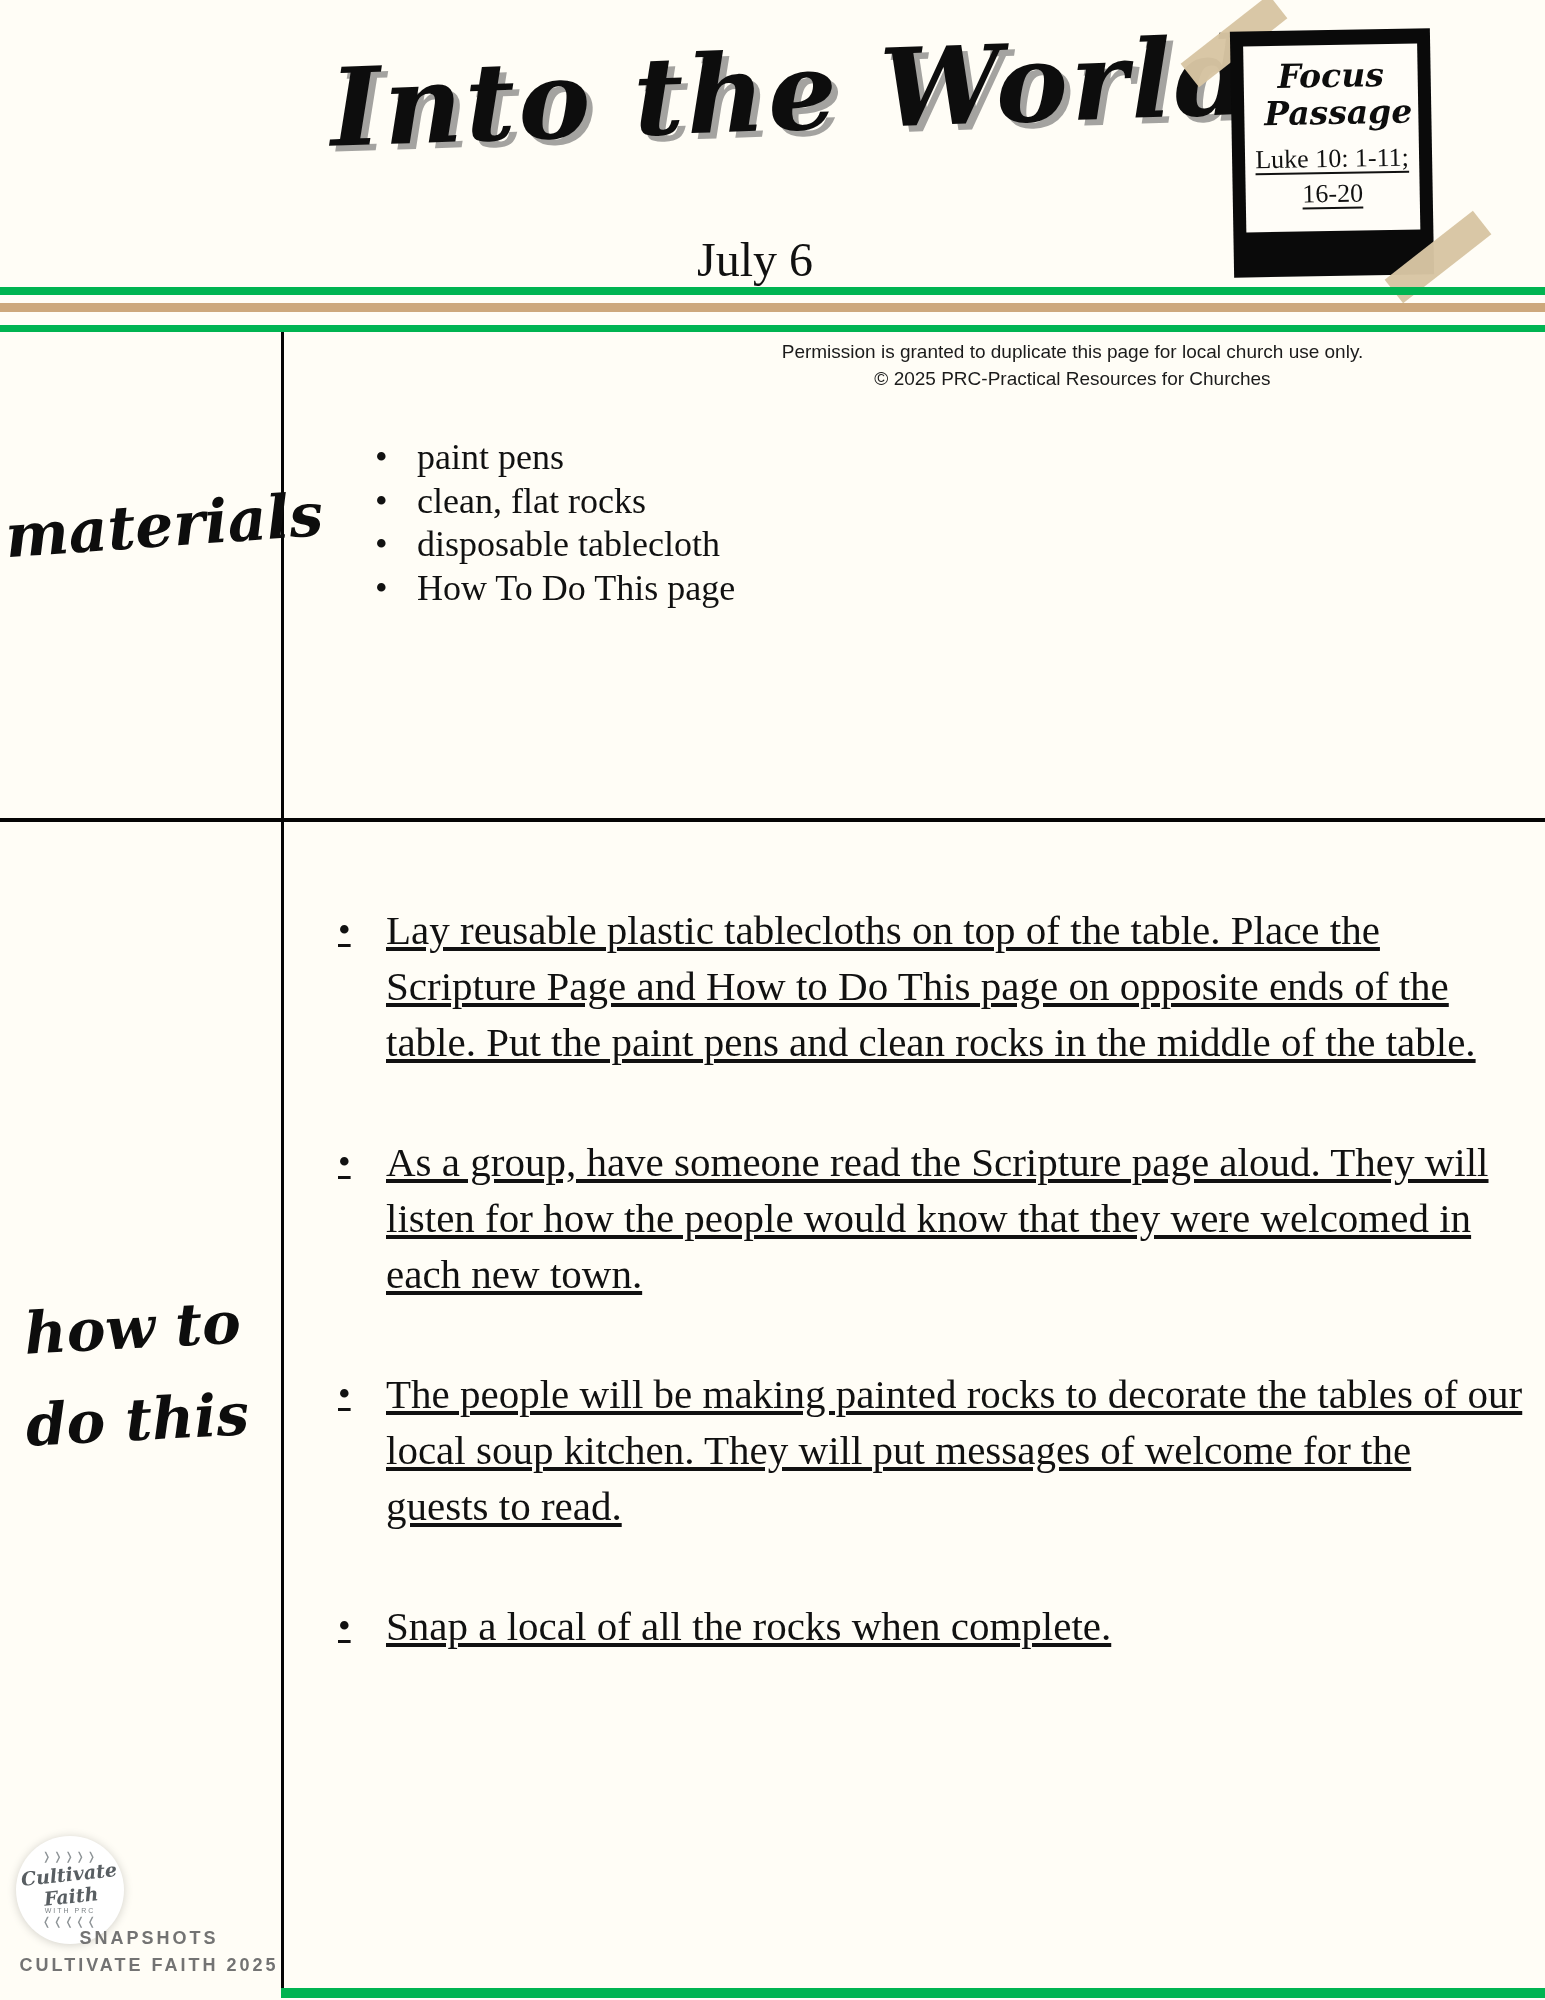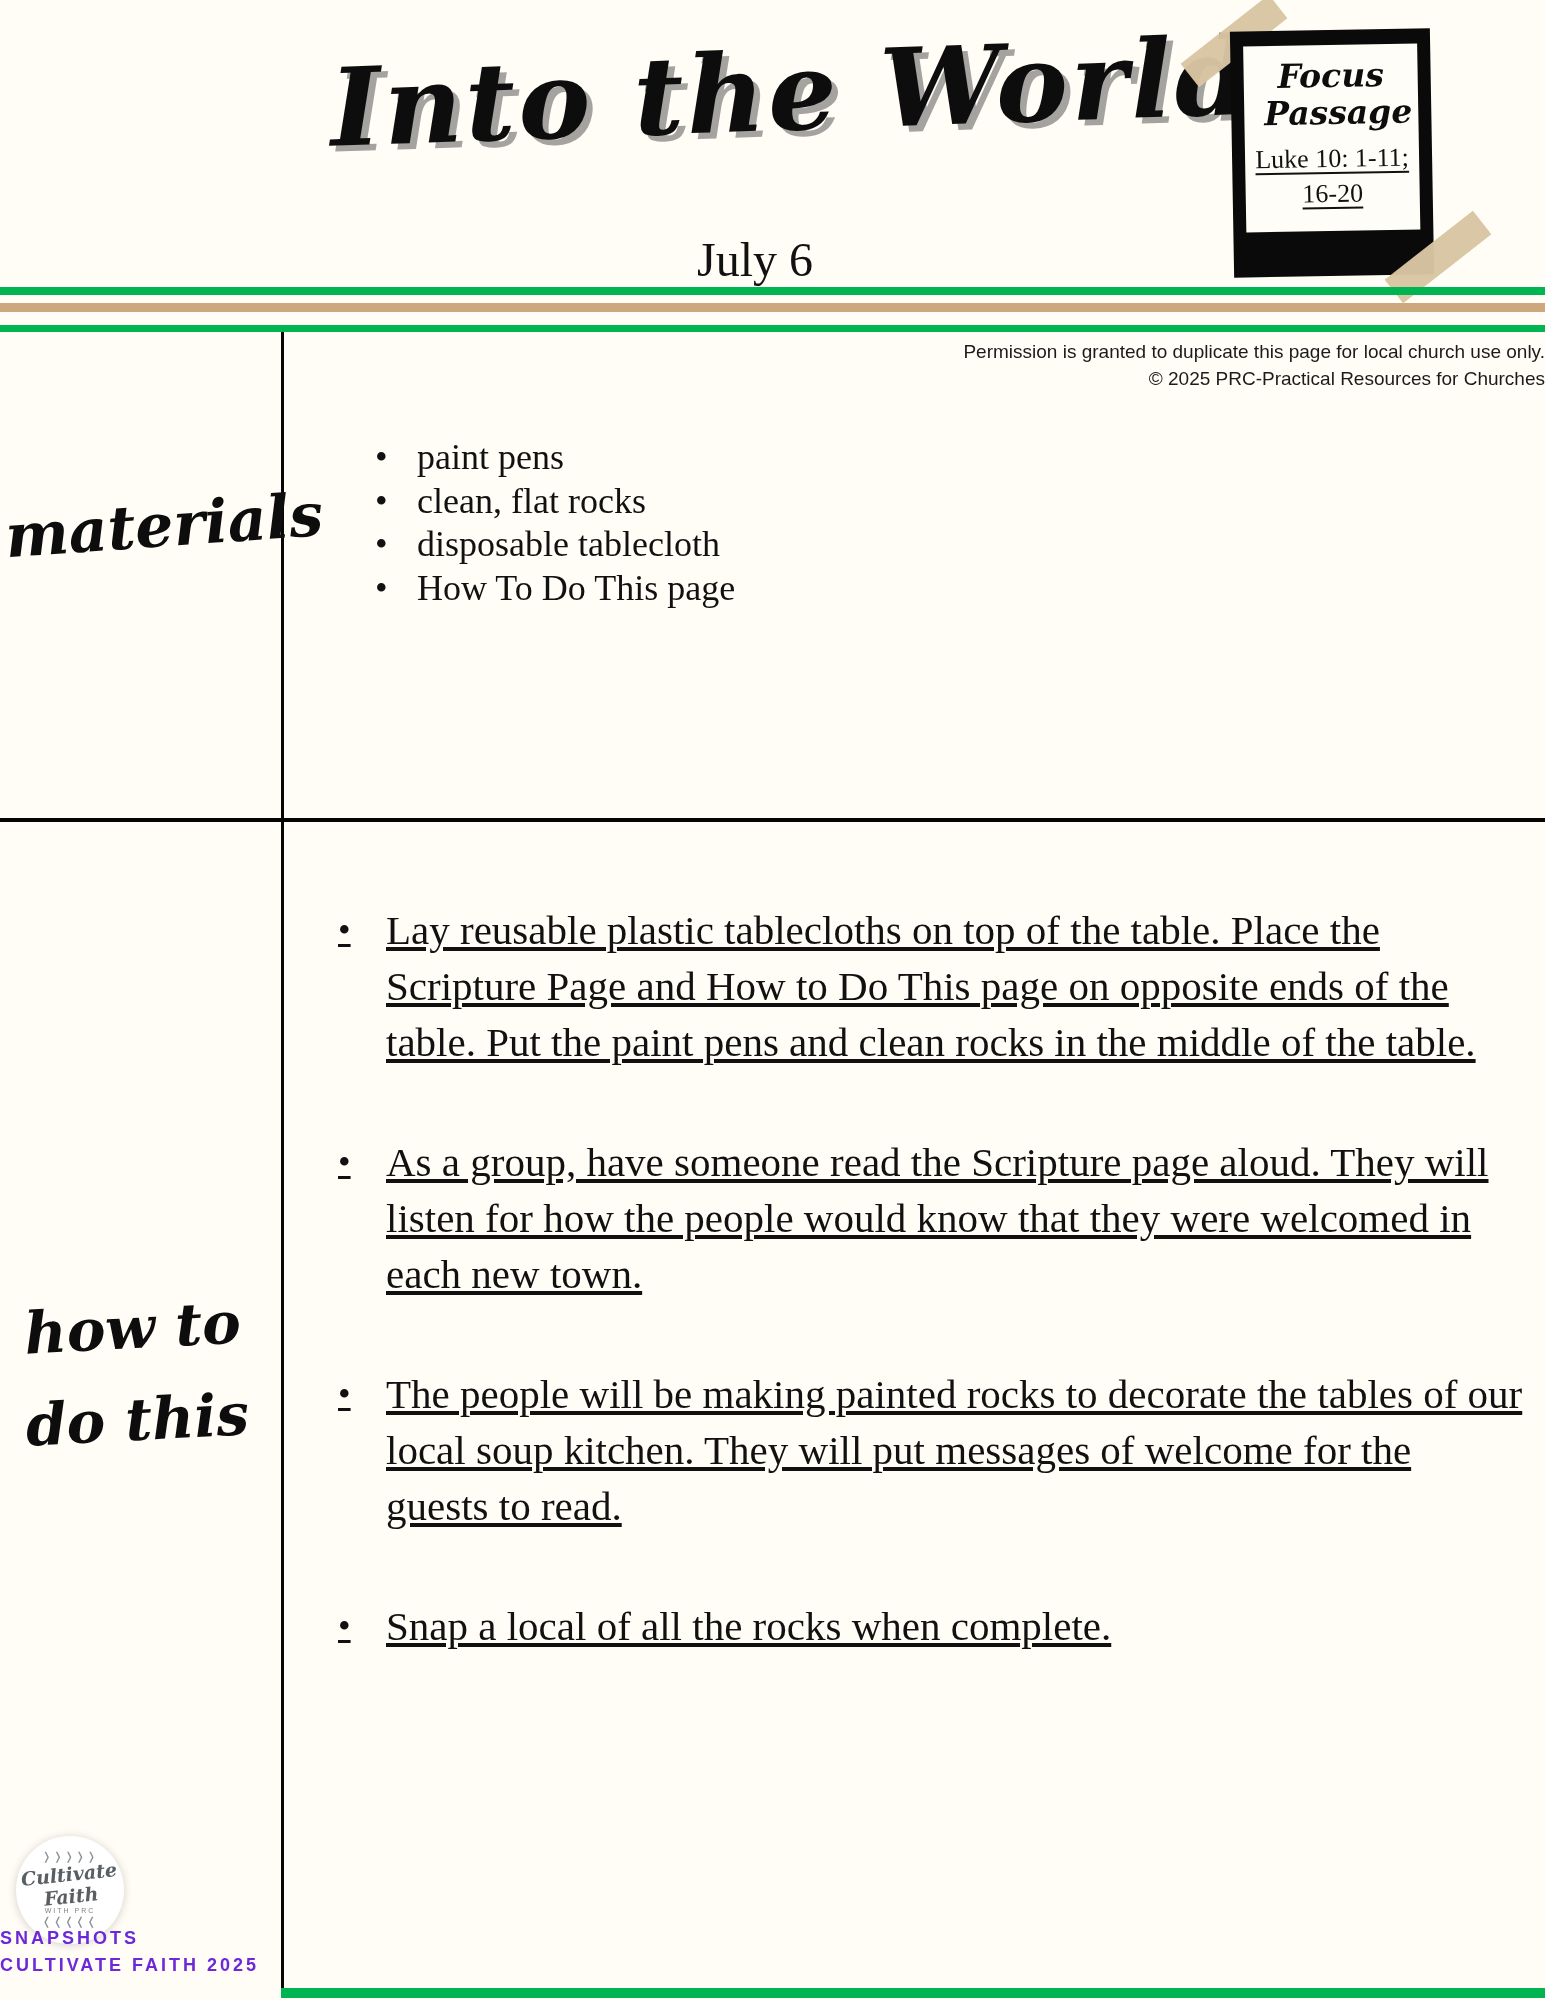--- a/index.html
+++ b/index.html
@@ -53,21 +53,21 @@
   .stripe { position:absolute; left:0; width:1545px; }
   .stripe.g1 { top:287px; height:8px;  background:var(--green,#00b451); }
   .stripe.t1 { top:303px; height:9px;  background:var(--tan,#cda87c); }
   .stripe.g2 { top:325px; height:7px;  background:var(--green,#00b451); }
   .bottom-bar {
     position:absolute; left:281px; top:1988px; width:1264px; height:10px;
     background:var(--green,#00b451);
   }
 
   .permission {
-    position:absolute; left:600px; top:338px; width:945px; text-align:right;
+    position:absolute; left:600px; top:338px; width:945px; text-align:center;
     font-family:"Liberation Sans", sans-serif; font-size:19px; line-height:27px;
     color:#1b1b1b;
   }
 
   
   .vline { position:absolute; left:281px; top:332px; width:3px; height:1656px; background:#050505; }
   .hline { position:absolute; left:0; top:818px; width:1545px; height:4px; background:#050505; }
 
   
   .materials-heading {
@@ -103,23 +103,23 @@
     text-align:center; color:#666c70;
   }
   .logo .laurel { font-size:11px; letter-spacing:2px; color:#8d9396; line-height:14px; }
   .logo .laurel.top { padding-top:13px; }
   .logo-script {
     font-family:"DejaVu Serif", serif; font-style:italic; font-weight:bold;
     font-size:19px; line-height:22px; color:#585e62; transform:rotate(-6deg);
   }
   .logo-sub { font-size:7px; letter-spacing:2px; font-family:"Liberation Sans", sans-serif; color:#7d8387; }
   .credit {
-    position:absolute; left:0px; top:1925px; width:266px; text-align:left;
+    position:absolute; left:16px; top:1925px; width:266px; text-align:center;
     font-family:"Liberation Sans", sans-serif; font-weight:bold;
-    font-size:18px; line-height:27px; letter-spacing:3px; color:#6d28d9;
+    font-size:18px; line-height:27px; letter-spacing:3px; color:#737373;
     white-space:nowrap;
   }
 </style>
 </head>
 <body>
 
 <div class="page">
 
   <div class="title script">Into the World</div>
   <div class="date">July 6</div>

